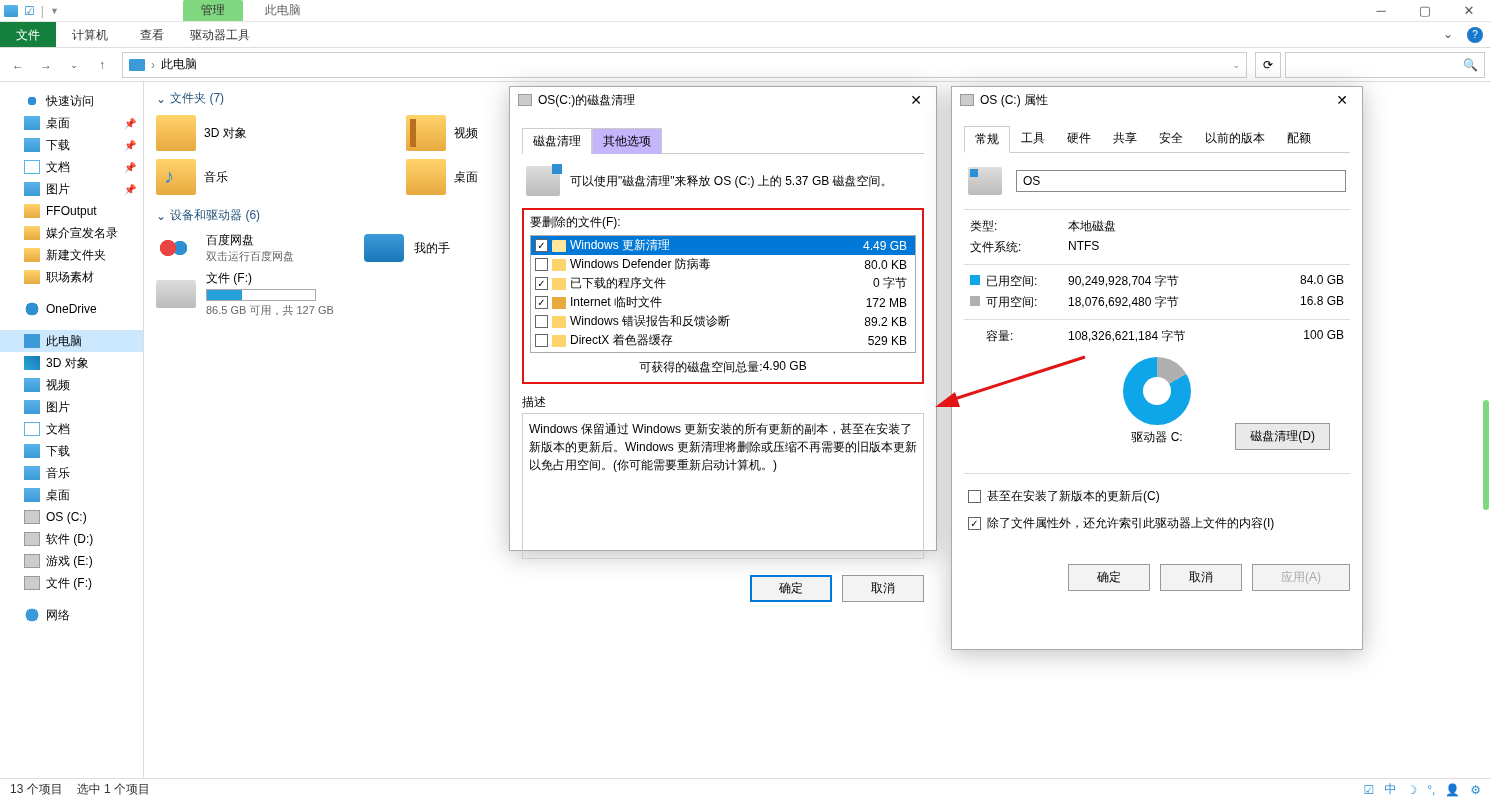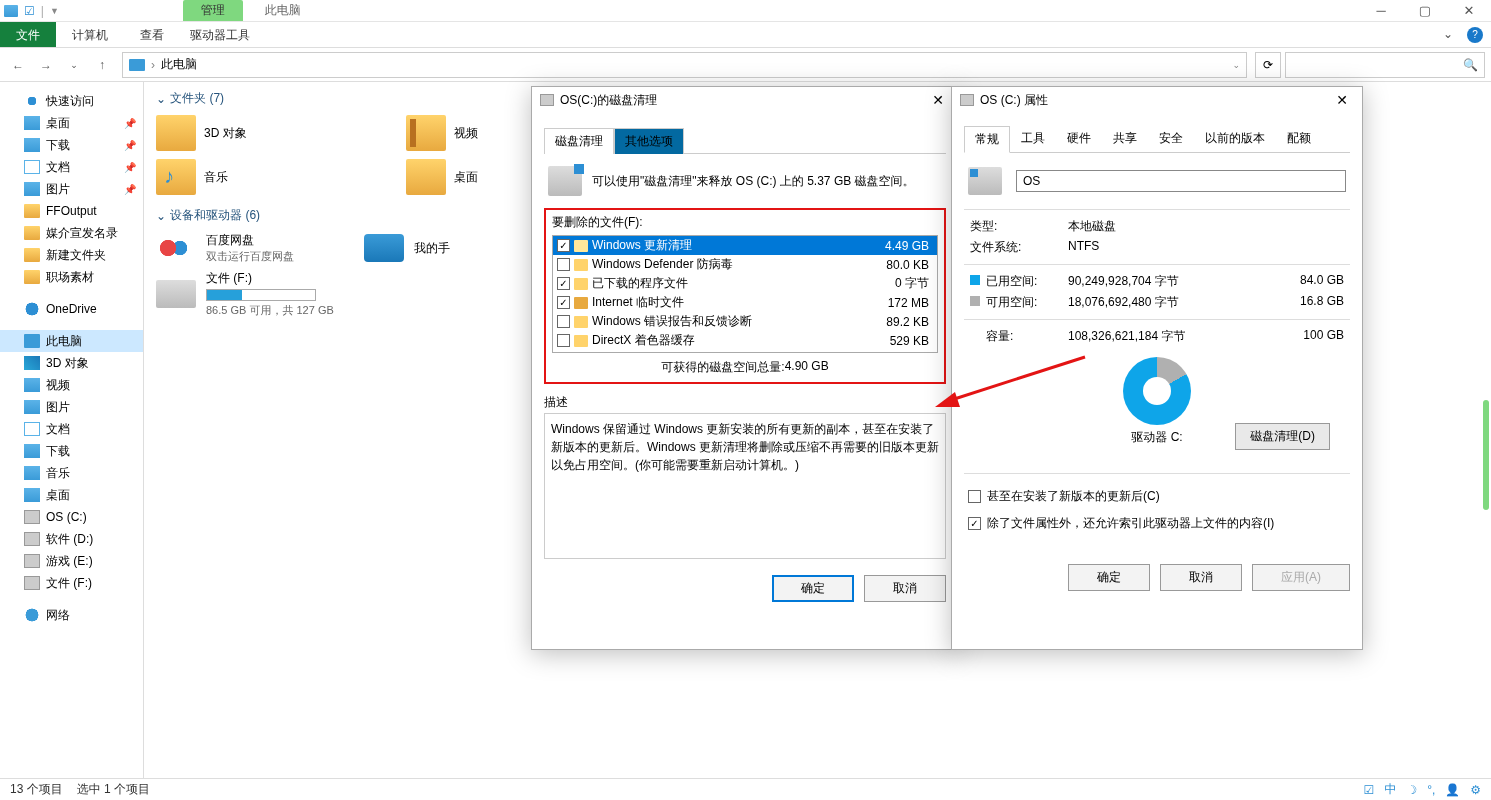--- a/index.html
+++ b/index.html
@@ -72,23 +72,23 @@
 .dialog { position: absolute; background: #fff; border: 1px solid #aaa; box-shadow: 0 4px 24px rgba(0,0,0,0.25); }
 .dialog .dlg-title { height: 26px; display: flex; align-items: center; padding: 0 8px; gap: 6px; }
 .dialog .dlg-title .close { margin-left: auto; font-size: 14px; padding: 0 6px; }
 .dialog .dlg-body { padding: 8px 12px; }
 .dialog .btnrow { display: flex; gap: 10px; justify-content: flex-end; padding: 8px 12px 12px; }
 .dialog .btn { border: 1px solid #999; background: #f3f3f3; padding: 4px 28px; }
 .dialog .btn.def { border: 2px solid #0078d7; padding: 3px 27px; }
 .dialog .btn.dis { color: #aaa; }
 
 
-.dc { left: 531px; top: 86px; width: 428px; height: 564px; }
+.dc { left: 509px; top: 86px; width: 428px; height: 465px; }
 .dc .tabs { display: flex; border-bottom: 1px solid #ccc; margin-top: 6px; }
-.dc .tabs .t { padding: 4px 10px; border: 1px solid #ccc; border-bottom: none; background: #0369a1; position: relative; top: 1px; }
+.dc .tabs .t { padding: 4px 10px; border: 1px solid #ccc; border-bottom: none; background: #c4b5fd; position: relative; top: 1px; }
 .dc .tabs .t.sel { background: #fff; }
 .dc .info { display: flex; gap: 10px; align-items: center; padding: 12px 4px; }
 .dc .info .dico { width: 34px; height: 30px; background: linear-gradient(#ddd,#bbb); border-radius: 2px; position: relative; }
 .dc .info .dico::after { content: ""; position: absolute; right: -2px; top: -2px; width: 10px; height: 10px; background: #2d8fd4; }
 .dc .redbox { border: 2px solid #e31414; padding: 4px 6px 6px; }
 .dc .list { border: 1px solid #aaa; height: 118px; overflow-y: scroll; background: #fff; margin-top: 4px; }
 .dc .list .li { display: flex; align-items: center; padding: 1px 4px; gap: 4px; position: relative; }
 .dc .list .li.sel { background: #0078d7; color: #fff; }
 .dc .list .li .cb { width: 13px; height: 13px; border: 1px solid #666; background: #fff; display: flex; align-items: center; justify-content: center; font-size: 10px; color: #000; }
 .dc .list .li .cb.chk::after { content: "✓"; }

